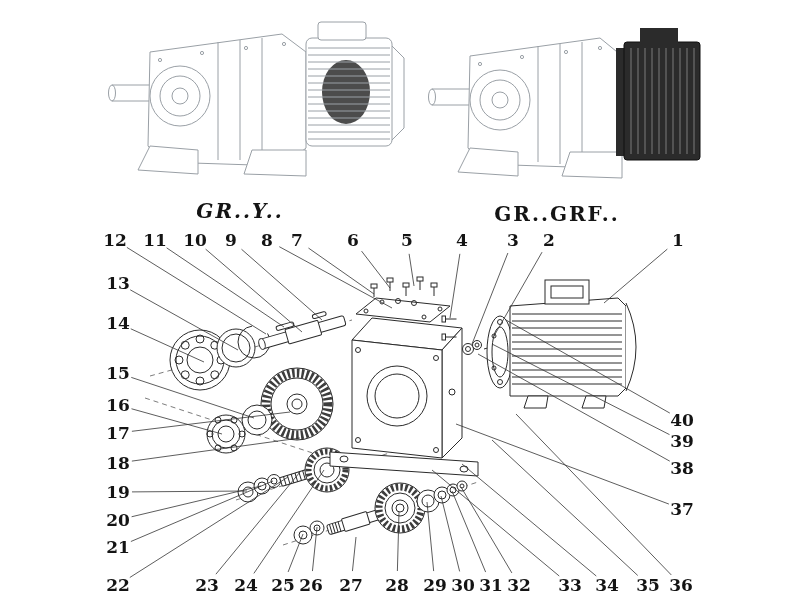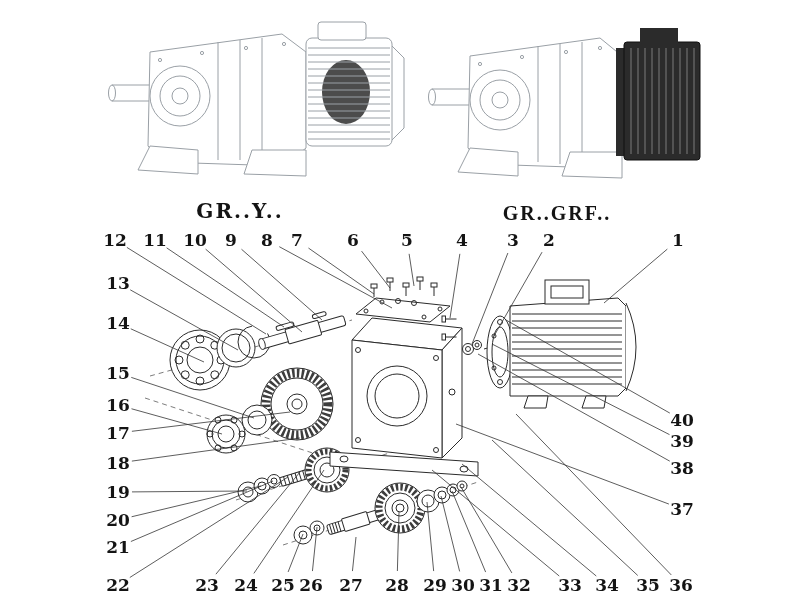--- a/index.html
+++ b/index.html
@@ -7,22 +7,22 @@
     --light:#9aa0a6;
     --dark:#3d3d3d;
     --text:#141414;
   }
   html,body{margin:0;padding:0;background:#fff;}
   .page{position:relative;width:800px;height:600px;background:#fff;overflow:hidden;
         font-family:"DejaVu Serif",serif;}
   .page svg{position:absolute;left:0;top:0;}
   .caption{position:absolute;transform:translateX(-50%);font-weight:bold;font-size:20px;
            letter-spacing:2px;color:var(--text);white-space:nowrap;}
-  .caption-left{left:240px;top:199px;}
-  .caption-right{left:557px;top:202px;font-family:Liberation Serif, serif;}
+  .caption-left{left:240px;top:199px;font-style:italic;}
+  .caption-right{left:557px;top:202px;}
   
   .ln{fill:none;stroke:var(--line);stroke-width:1;}
   .lnf{fill:#fff;stroke:var(--line);stroke-width:1;}
   .lt{fill:none;stroke:var(--light);stroke-width:1;}
   .ltf{fill:#fff;stroke:var(--light);stroke-width:1;}
   .dash{fill:none;stroke:#5a5a5a;stroke-width:.8;stroke-dasharray:5 4;}
   .teeth{fill:none;stroke:var(--dark);stroke-dasharray:2.5 2.2;}
   .leader{stroke:#333;stroke-width:.8;}
   .callout-num{font-family:"DejaVu Serif",serif;font-weight:bold;font-size:17px;
                fill:var(--text);text-anchor:middle;dominant-baseline:central;}

